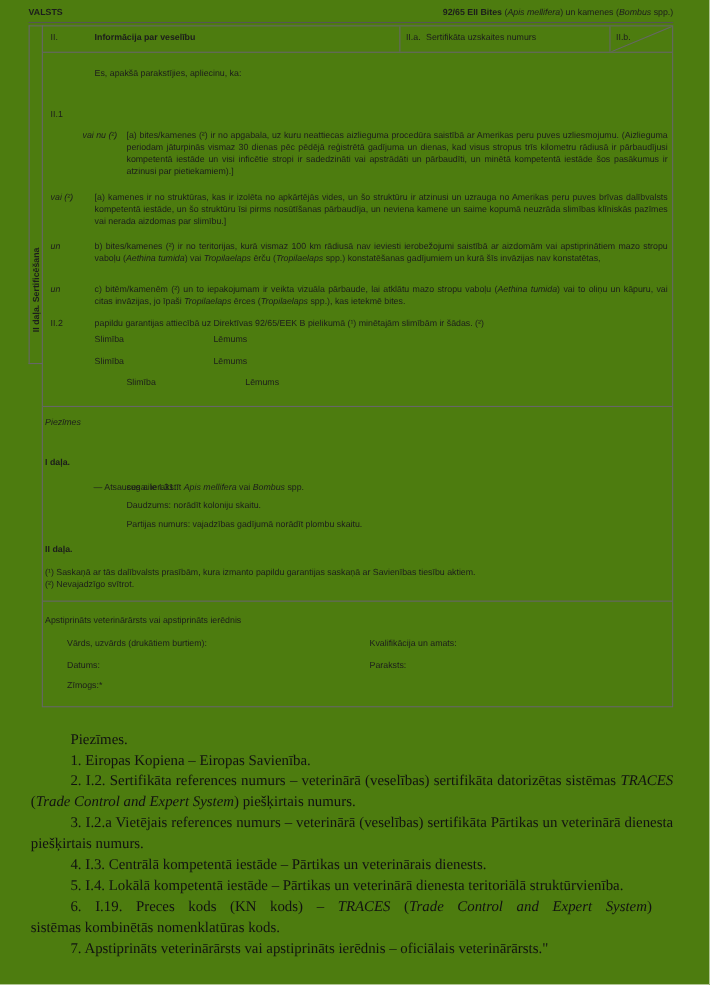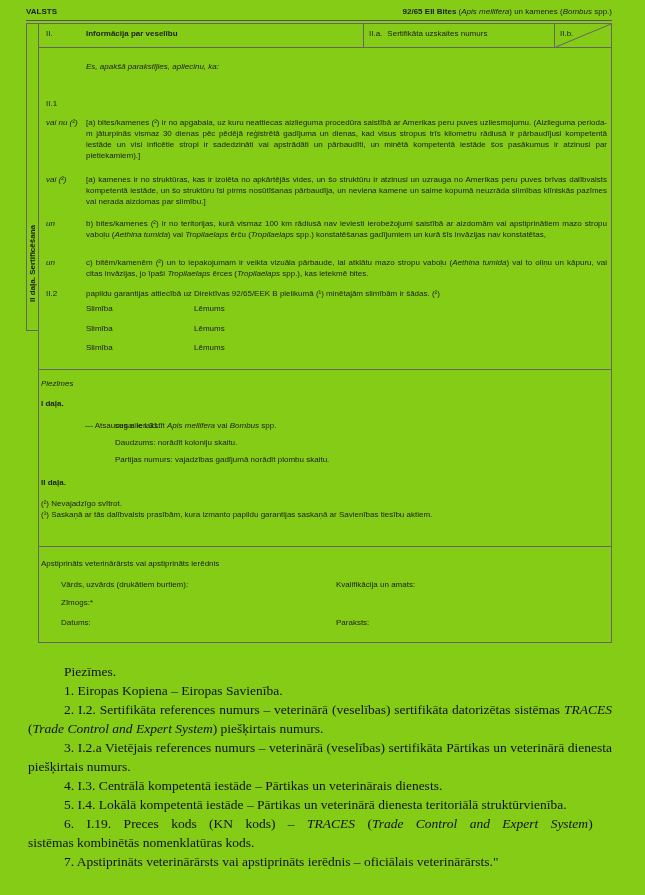--- a/index.html
+++ b/index.html
@@ -1,16 +1,16 @@
 <!DOCTYPE html>
 <html><head>
 <meta charset="utf-8">
 <style>
   html,body{margin:0;padding:0;background:#fff;}
-  .page{position:relative;width:645px;height:895px;background:#84cc16;color:#1c1c1c;
+  .page{position:relative;width:645px;height:895px;background:#4d7c0f;color:#1c1c1c;
         font-family:"Liberation Sans",sans-serif;overflow:hidden;}
   .i{font-style:italic;}
   .b{font-weight:bold;}
   .w{word-spacing:9px;}
 
   
   .doc-header{position:absolute;left:26px;top:7px;width:586px;display:flex;
               justify-content:space-between;font-size:8px;line-height:10px;}
   .doc-header .left{font-weight:bold;}
   .rule-top{position:absolute;left:26px;top:20px;width:586px;border-top:1px solid #555;}
@@ -27,34 +27,34 @@
   .thead{display:flex;height:24px;border-bottom:1px solid #666;box-sizing:border-box;gap:43px;}
   .th1{width:281px;box-sizing:border-box;padding:4px 0 0 7px;display:flex;}
   .th1 .plab{width:40px;flex:none;}
   .th1 .ptitle{font-weight:bold;}
   .th2{width:148px;box-sizing:border-box;border-left:1px solid #666;padding:4px 0 0 5px;}
   .th2 .alab{margin-right:5px;}
   .th3{flex:1;box-sizing:border-box;border-left:1px solid #666;position:relative;padding:4px 0 0 5px;}
   .th3 svg{position:absolute;left:0;top:0;width:100%;height:100%;}
 
   .tbody{height:321px;box-sizing:border-box;padding:13px 4px 0 7px;overflow:hidden;}
-  .intro{margin:0 0 0 40px;font-style:italic;}
+  .intro{margin:0 0 0 40px;}
   .numrow{margin-top:26px;}
   .clause{position:relative;padding-left:40px;text-align:justify;}
   .clause .lab{position:absolute;left:0;top:0;width:40px;font-style:italic;white-space:nowrap;}
   .clause .lab.roman{font-style:normal;}
-  .mt8{margin-top:8px;} .mt13{margin-top:13px;} .mt11{margin-top:11px;}
+  .mt8{margin-top:8px;margin-left:29px;} .mt13{margin-top:13px;} .mt11{margin-top:11px;}
   .mt17{margin-top:17px;} .mt9{margin-top:9px;} .mt4{margin-top:4px;}
   .disease{padding-left:40px;}
   .disease .dcol{display:inline-block;width:108px;}
 
   .notes{height:177px;box-sizing:border-box;border-top:1px solid #666;
          padding:8px 4px 0 2px;overflow:hidden;}
   .pz{font-style:italic;}
-  .nh{font-weight:bold;margin-top:9px;}
+  .nh{font-weight:bold;margin-top:26px;}
   .refrow{position:relative;padding-left:74px;margin-top:11px;}
   .refrow .rlab{position:absolute;left:0;top:0;white-space:nowrap;margin-left:44px;}
   .refsub{padding-left:74px;margin-top:6px;}
   .fnotes{margin-top:11px;line-height:10.5px;}
   .stampnote{margin-top:12px;}
 
   .sig{box-sizing:border-box;border-top:1px solid #666;padding:11px 4px 0 2px;}
   .sigrow{display:flex;padding-left:20px;margin-top:10px;}
   .sigrow .lcol{width:275px;flex:none;}
   .sigrow.r2{margin-top:9px;} .sigrow.r3{margin-top:7px;}
@@ -144,37 +144,37 @@
 
       <div class="refrow">
         <span class="rlab">—  Atsauces aile I.31.:</span>
         <span><span>suga: ierakstīt </span><span class="i">Apis mellifera</span><span> vai </span><span class="i">Bombus</span><span> spp.</span></span>
       </div>
       <div class="refsub"><span>Daudzums: norādīt koloniju skaitu.</span></div>
       <div class="refsub"><span>Partijas numurs: vajadzības gadījumā norādīt plombu skaitu.</span></div>
 
       <div class="nh" style="margin-top:12px;">II daļa.</div>
       <div class="fnotes">
+        <div>(¹) Saskaņā ar tās dalībvalsts prasībām, kura izmanto papildu garantijas saskaņā ar Savienības tiesību aktiem.</div>
         <div>(²) Nevajadzīgo svītrot.</div>
-        <div>(¹) Saskaņā ar tās dalībvalsts prasībām, kura izmanto papildu garantijas saskaņā ar Savienības tiesību aktiem.</div>
       </div>
     </div>
 
     <div class="sig">
       <div>Apstiprināts veterinārārsts vai apstiprināts ierēdnis</div>
       <div class="sigrow">
         <span class="lcol">Vārds, uzvārds (drukātiem burtiem):</span>
         <span>Kvalifikācija un amats:</span>
       </div>
-      <div class="sigrow r3">
-        <span class="lcol">Zīmogs:*</span>
-      </div>
       <div class="sigrow r2">
         <span class="lcol">Datums:</span>
         <span>Paraksts:</span>
+      </div>
+      <div class="sigrow r3">
+        <span class="lcol">Zīmogs:*</span>
       </div>
     </div>
   </div>
 
   <div class="endnotes">
     <p>Piezīmes.</p>
     <p><span>1. Eiropas Kopiena – Eiropas Savienība.</span></p>
     <p><span>2. I.2. Sertifikāta references numurs – veterinārā (veselības) sertifikāta datorizētas sistēmas </span><span class="i">TRACES</span><span> (</span><span class="i">Trade Control and Expert System</span><span>) piešķirtais numurs.</span></p>
     <p><span>3. I.2.a Vietējais references numurs – veterinārā (veselības) sertifikāta Pārtikas un veterinārā dienesta piešķirtais numurs.</span></p>
     <p><span>4. I.3. Centrālā kompetentā iestāde – Pārtikas un veterinārais dienests.</span></p>

